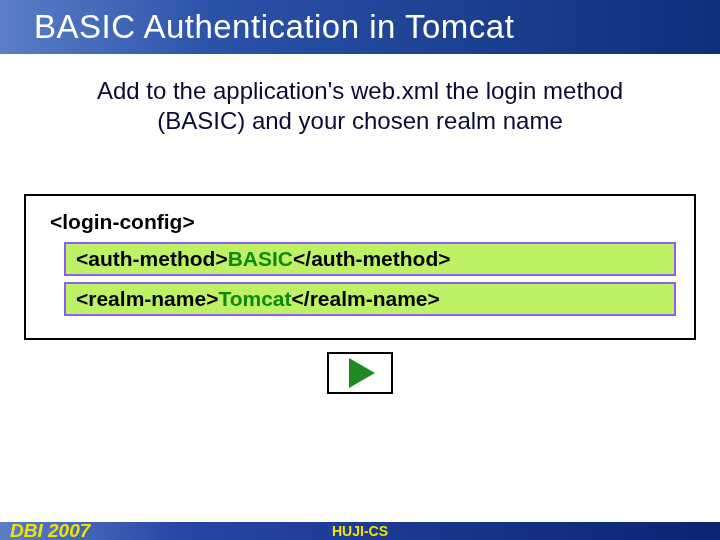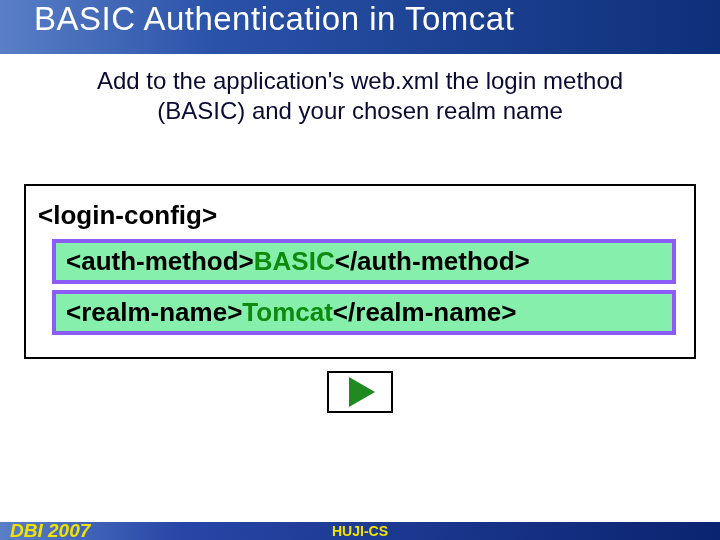--- a/index.html
+++ b/index.html
@@ -10,53 +10,53 @@
     background: #ffffff;
     font-family: Arial, Helvetica, sans-serif;
     position: relative;
     overflow: hidden;
   }
   .title-bar {
     width: 100%;
     height: 54px;
     background: linear-gradient(to right, #5a7fc7 0%, #2a52a8 30%, #0e2f7a 100%);
     display: flex;
-    align-items: flex-start;
+    align-items: center;
     padding-left: 34px;
   }
   .title-bar h1 {
     margin: 0;
     color: #ffffff;
     font-size: 33px;
     font-weight: normal;
     letter-spacing: 0.5px;
   }
   .subtitle {
-    margin: 12px 50px 0 50px;
+    margin: 22px 50px 0 50px;
     text-align: center;
     font-size: 24px;
     color: #0a0a33;
     line-height: 1.25;
   }
   .code-outer {
     margin: 58px 24px 0 24px;
     border: 2px solid #000;
     background: #fff;
-    padding: 10px 12px 16px 12px;
-    font-size: 26px;
+    padding: 10px 12px 16px 24px;
+    font-size: 21px;
     font-family: Arial, Helvetica, sans-serif;
     color: #000;
   }
   .code-outer .tag-line {
     font-weight: bold;
     margin: 4px 0 8px 0;
   }
   .code-inner {
-    border: 4px solid #8b5cf6;
-    background: #86efac;
+    border: 2px solid #8b5cf6;
+    background: #bef264;
     margin: 6px 6px 6px 14px;
     padding: 3px 10px;
     font-weight: bold;
   }
   .highlight-green { color: #0e8a0e; }
   .play-wrap {
     width: 100%;
     display: flex;
     justify-content: center;
     margin-top: 12px;

